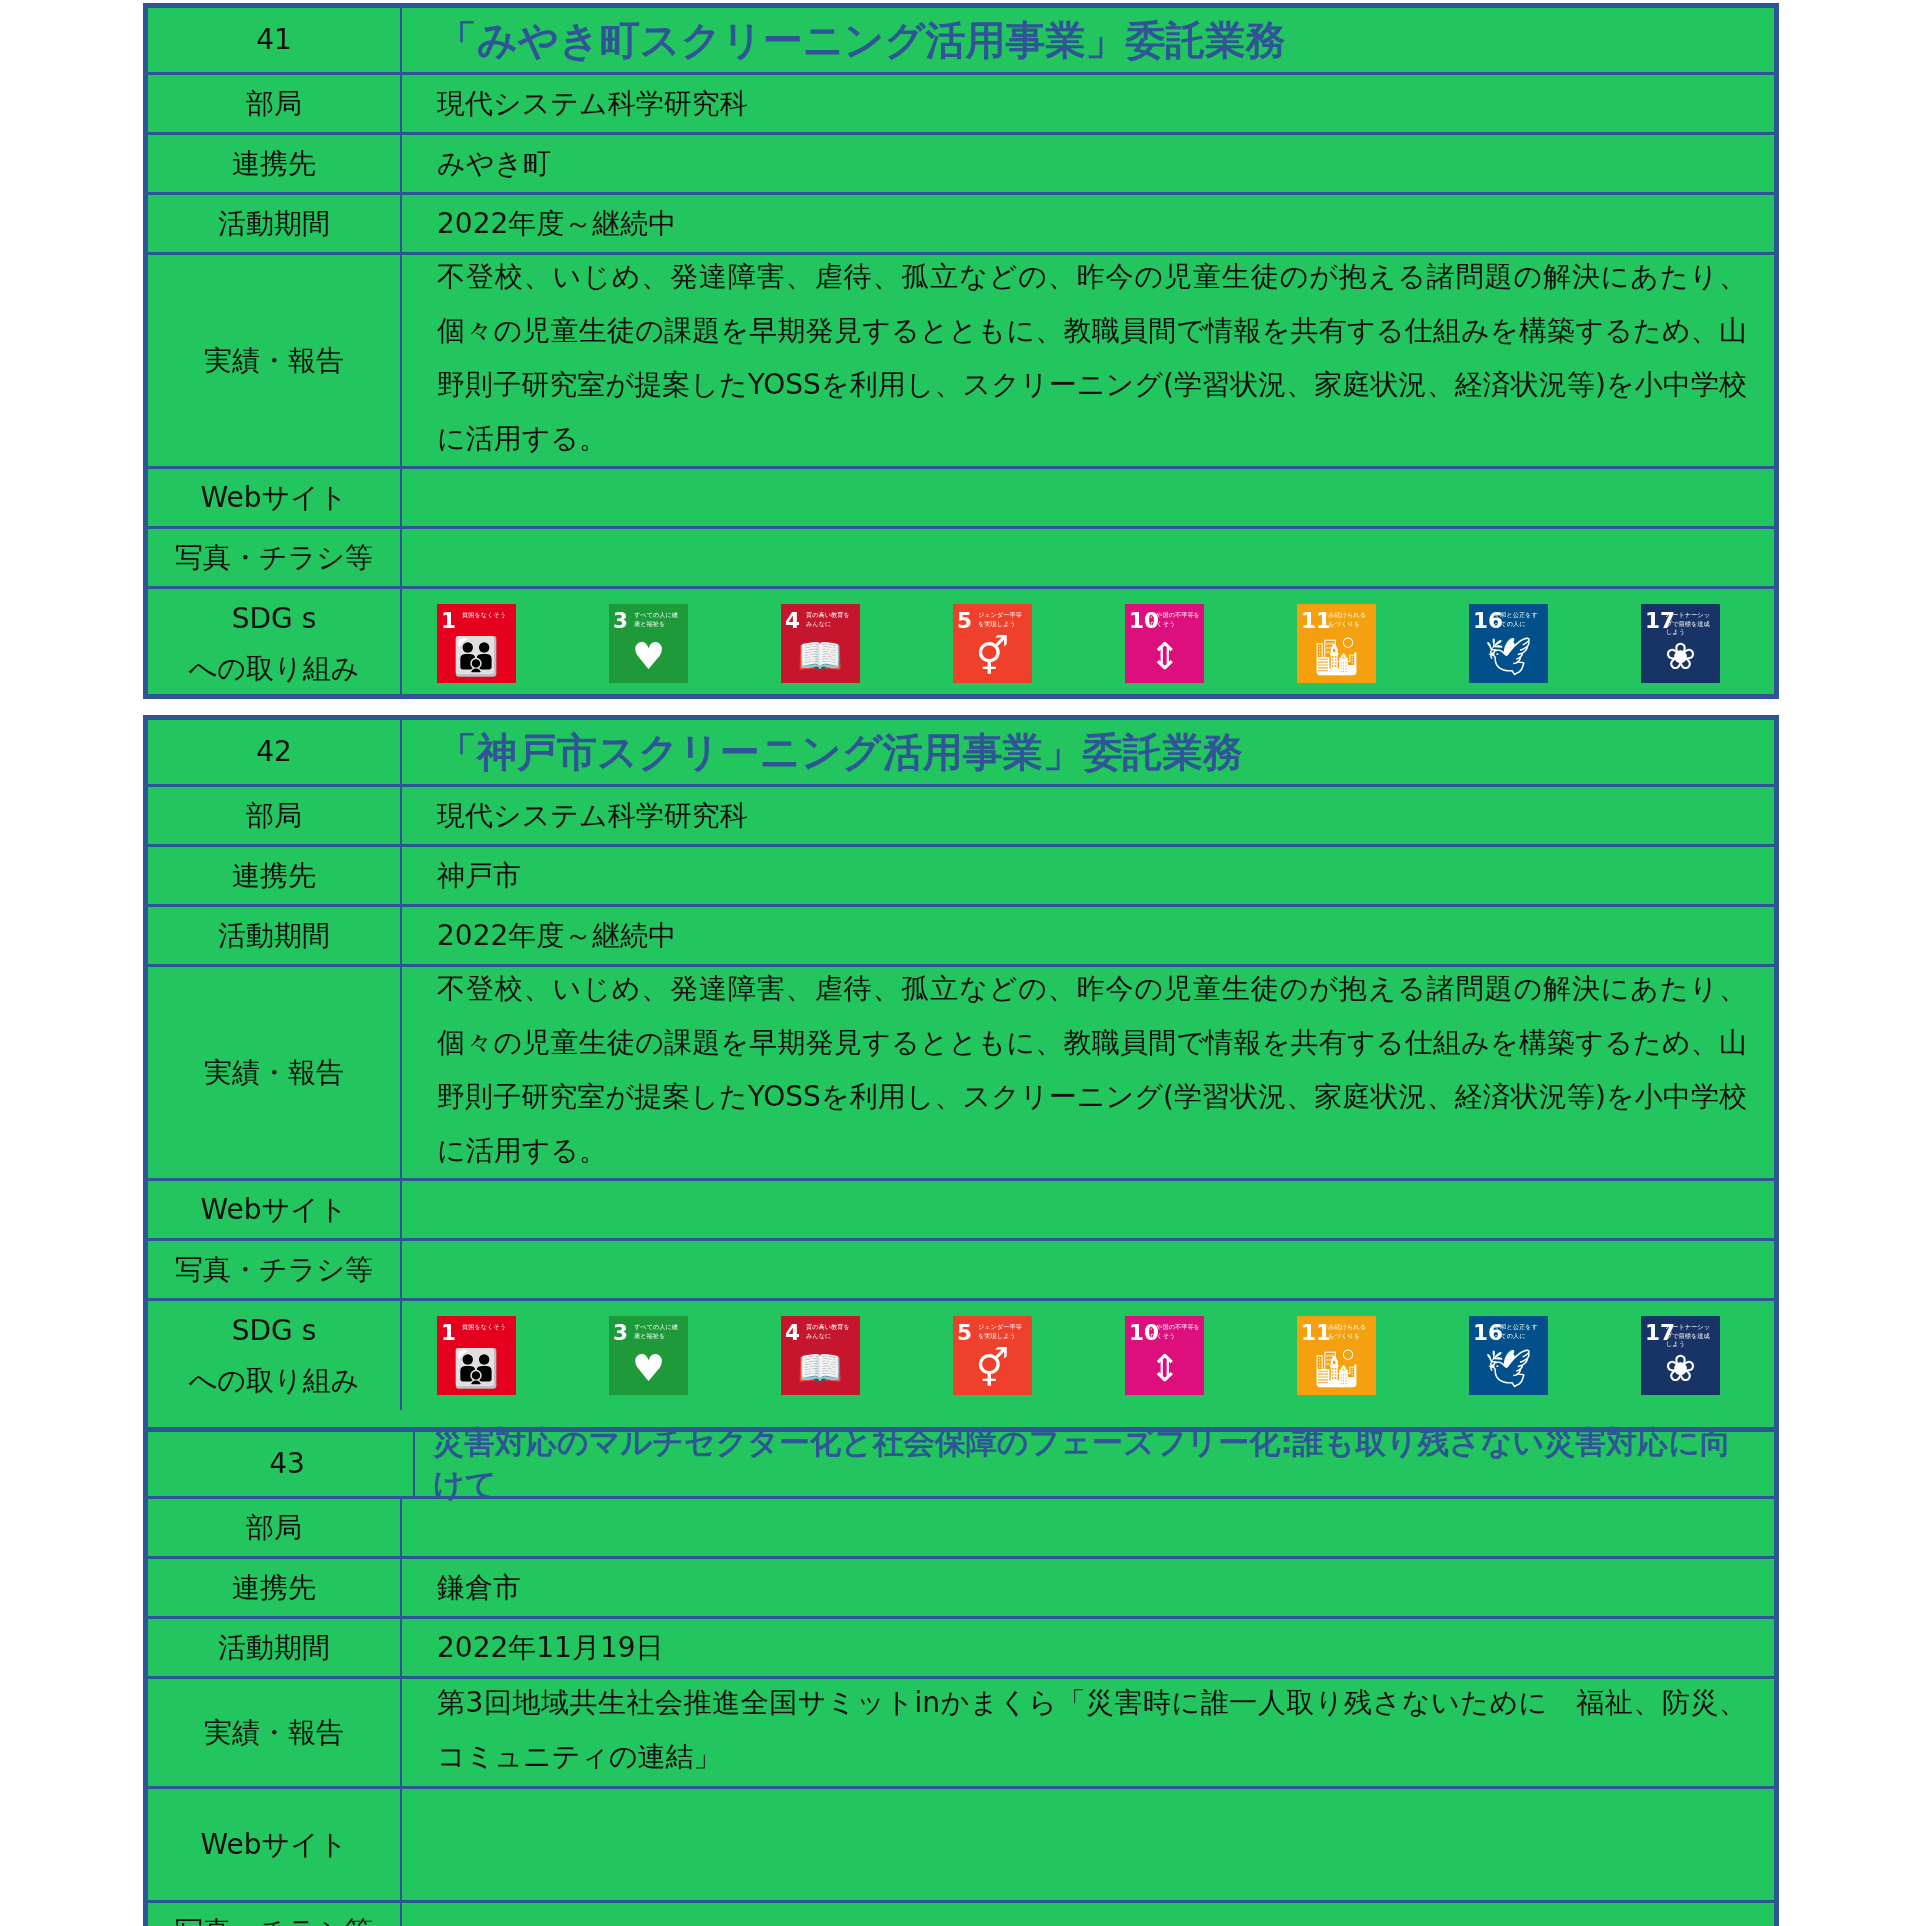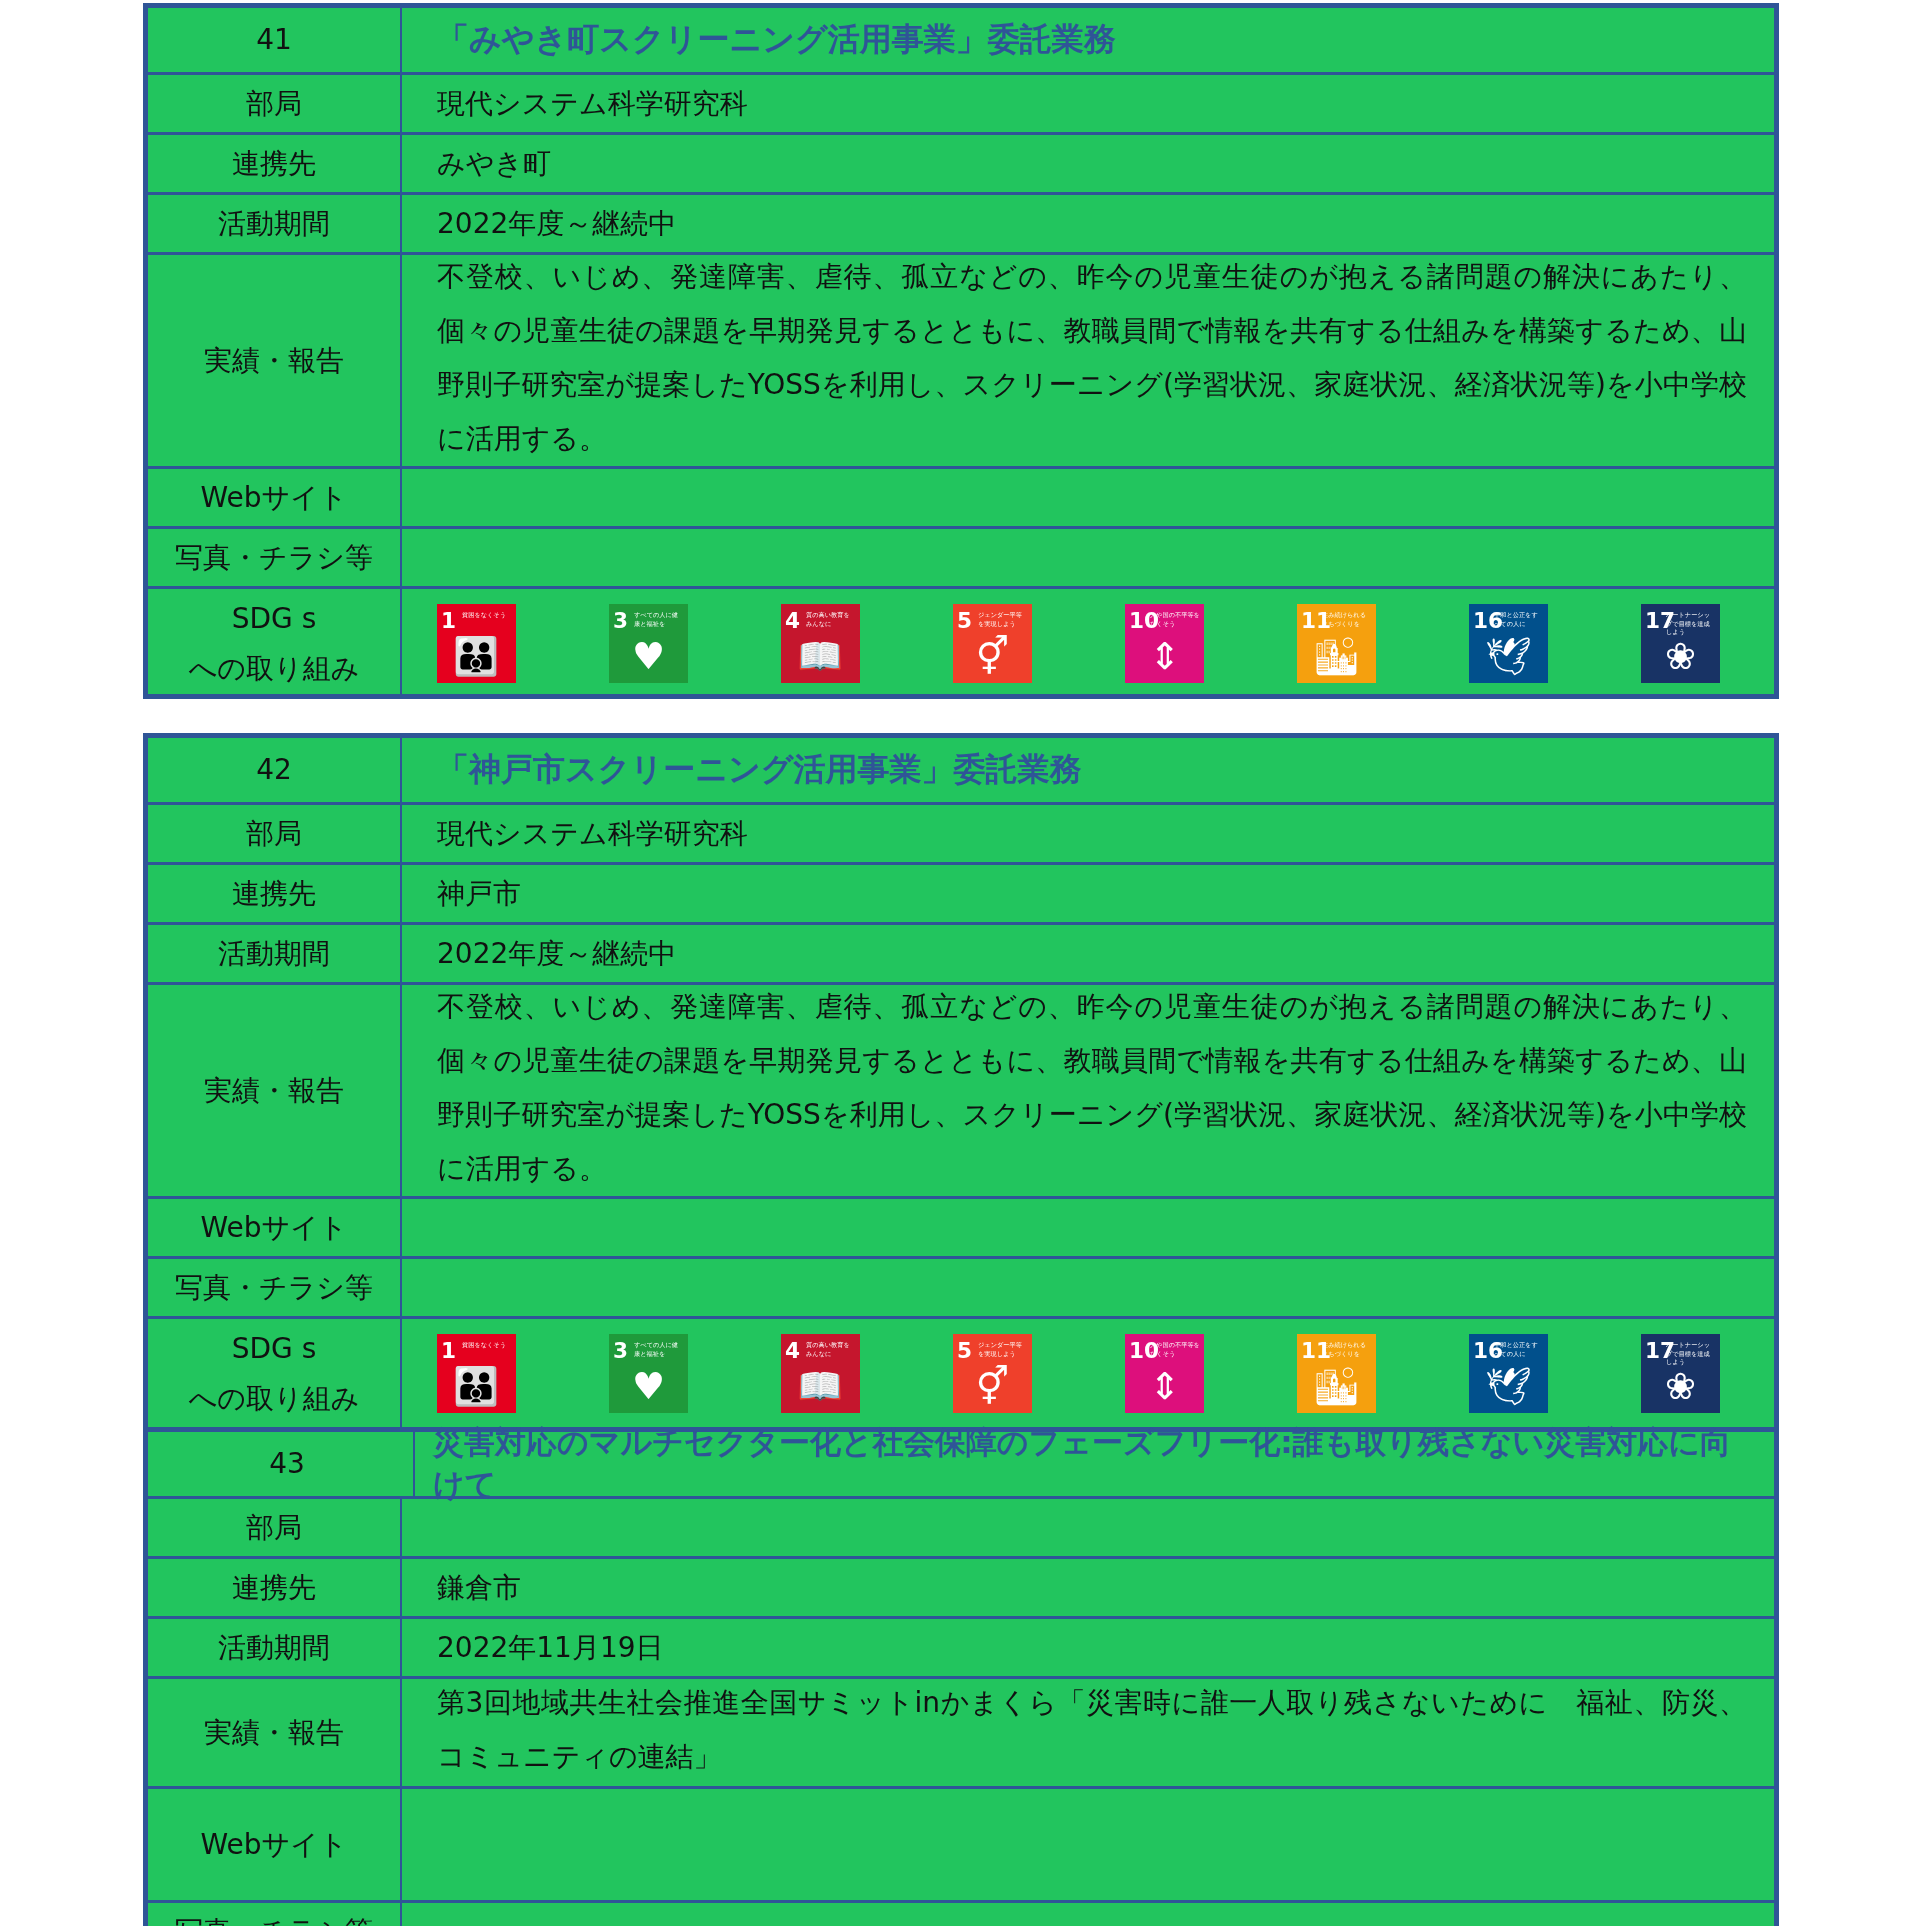--- a/index.html
+++ b/index.html
@@ -2,21 +2,21 @@
 <html style="font-size:6.2px"><head>
 <meta charset="utf-8">
 <style>
   html, body { margin:0; padding:0; background:#ffffff; }
   body { width:1911px; height:2631px; position:relative; font-family:"DejaVu Sans","Liberation Sans",sans-serif; color:#111; }
   .tbl { position:absolute; left:143px; width:1636px; border:5.4px solid #2f5597; box-sizing:border-box; background:#22c55e; }
   .row { display:flex; border-top:3.9px solid #2f5597; box-sizing:border-box; }
   .row:first-child { border-top:none; }
   .lab { width:254px; flex:0 0 254px; border-right:2.3px solid #2f5597; display:flex; align-items:center; justify-content:center; text-align:center; font-size:28px; line-height:50px; box-sizing:border-box; }
   .val { flex:1; display:flex; align-items:center; padding:0 27px 0 35px; font-size:28px; box-sizing:border-box; }
-  .title { color:#2f5597; font-weight:bold; font-size:32px; }
+  .title { color:#2f5597; font-weight:bold; font-size:40px; }
   .para { line-height:54px; padding-top:7.7px; padding-bottom:12px; text-align:justify; }
   .sdgs { display:flex; align-items:center; gap:0; width:100%; height:100%; }
   .sdg-cell { flex:0 0 172px; display:flex; align-items:center; justify-content:flex-start; }
   .sdg { width:79px; height:79px; position:relative; color:#fff; box-sizing:border-box; padding:3.9px 3.9px; overflow:hidden; }
   .sdg .num { font-weight:bold; font-size:21.6px; line-height:23px; position:absolute; left:3.9px; top:5.4px; }
   .sdg .cap { position:absolute; left:25px; top:7px; font-size:6.2px; line-height:8.5px; width:50px; }
   .sdg .glyph { position:absolute; left:0; right:0; bottom:5.4px; text-align:center; font-size:37px; line-height:42px; }
 </style>
 </head>
 <body>
@@ -113,21 +113,21 @@
               <div class="num">17</div>
               <div class="cap">パートナーシップで目標を達成しよう</div>
               <div class="glyph">❀</div>
             </div>
           </div>
         </div>
       </div>
   </div>
 </div>
 
-<div class="tbl" style="top:733px;height:828px;">
+<div class="tbl" style="top:715px;height:828px;">
   <div class="row" style="height:64px;">
     <div class="lab">42</div>
     <div class="val title">「神戸市スクリーニング活用事業」委託業務</div>
   </div>
   <div class="row" style="height:60px;">
     <div class="lab">部局</div>
     <div class="val">現代システム科学研究科</div>
   </div>
   <div class="row" style="height:60px;">
     <div class="lab">連携先</div>

